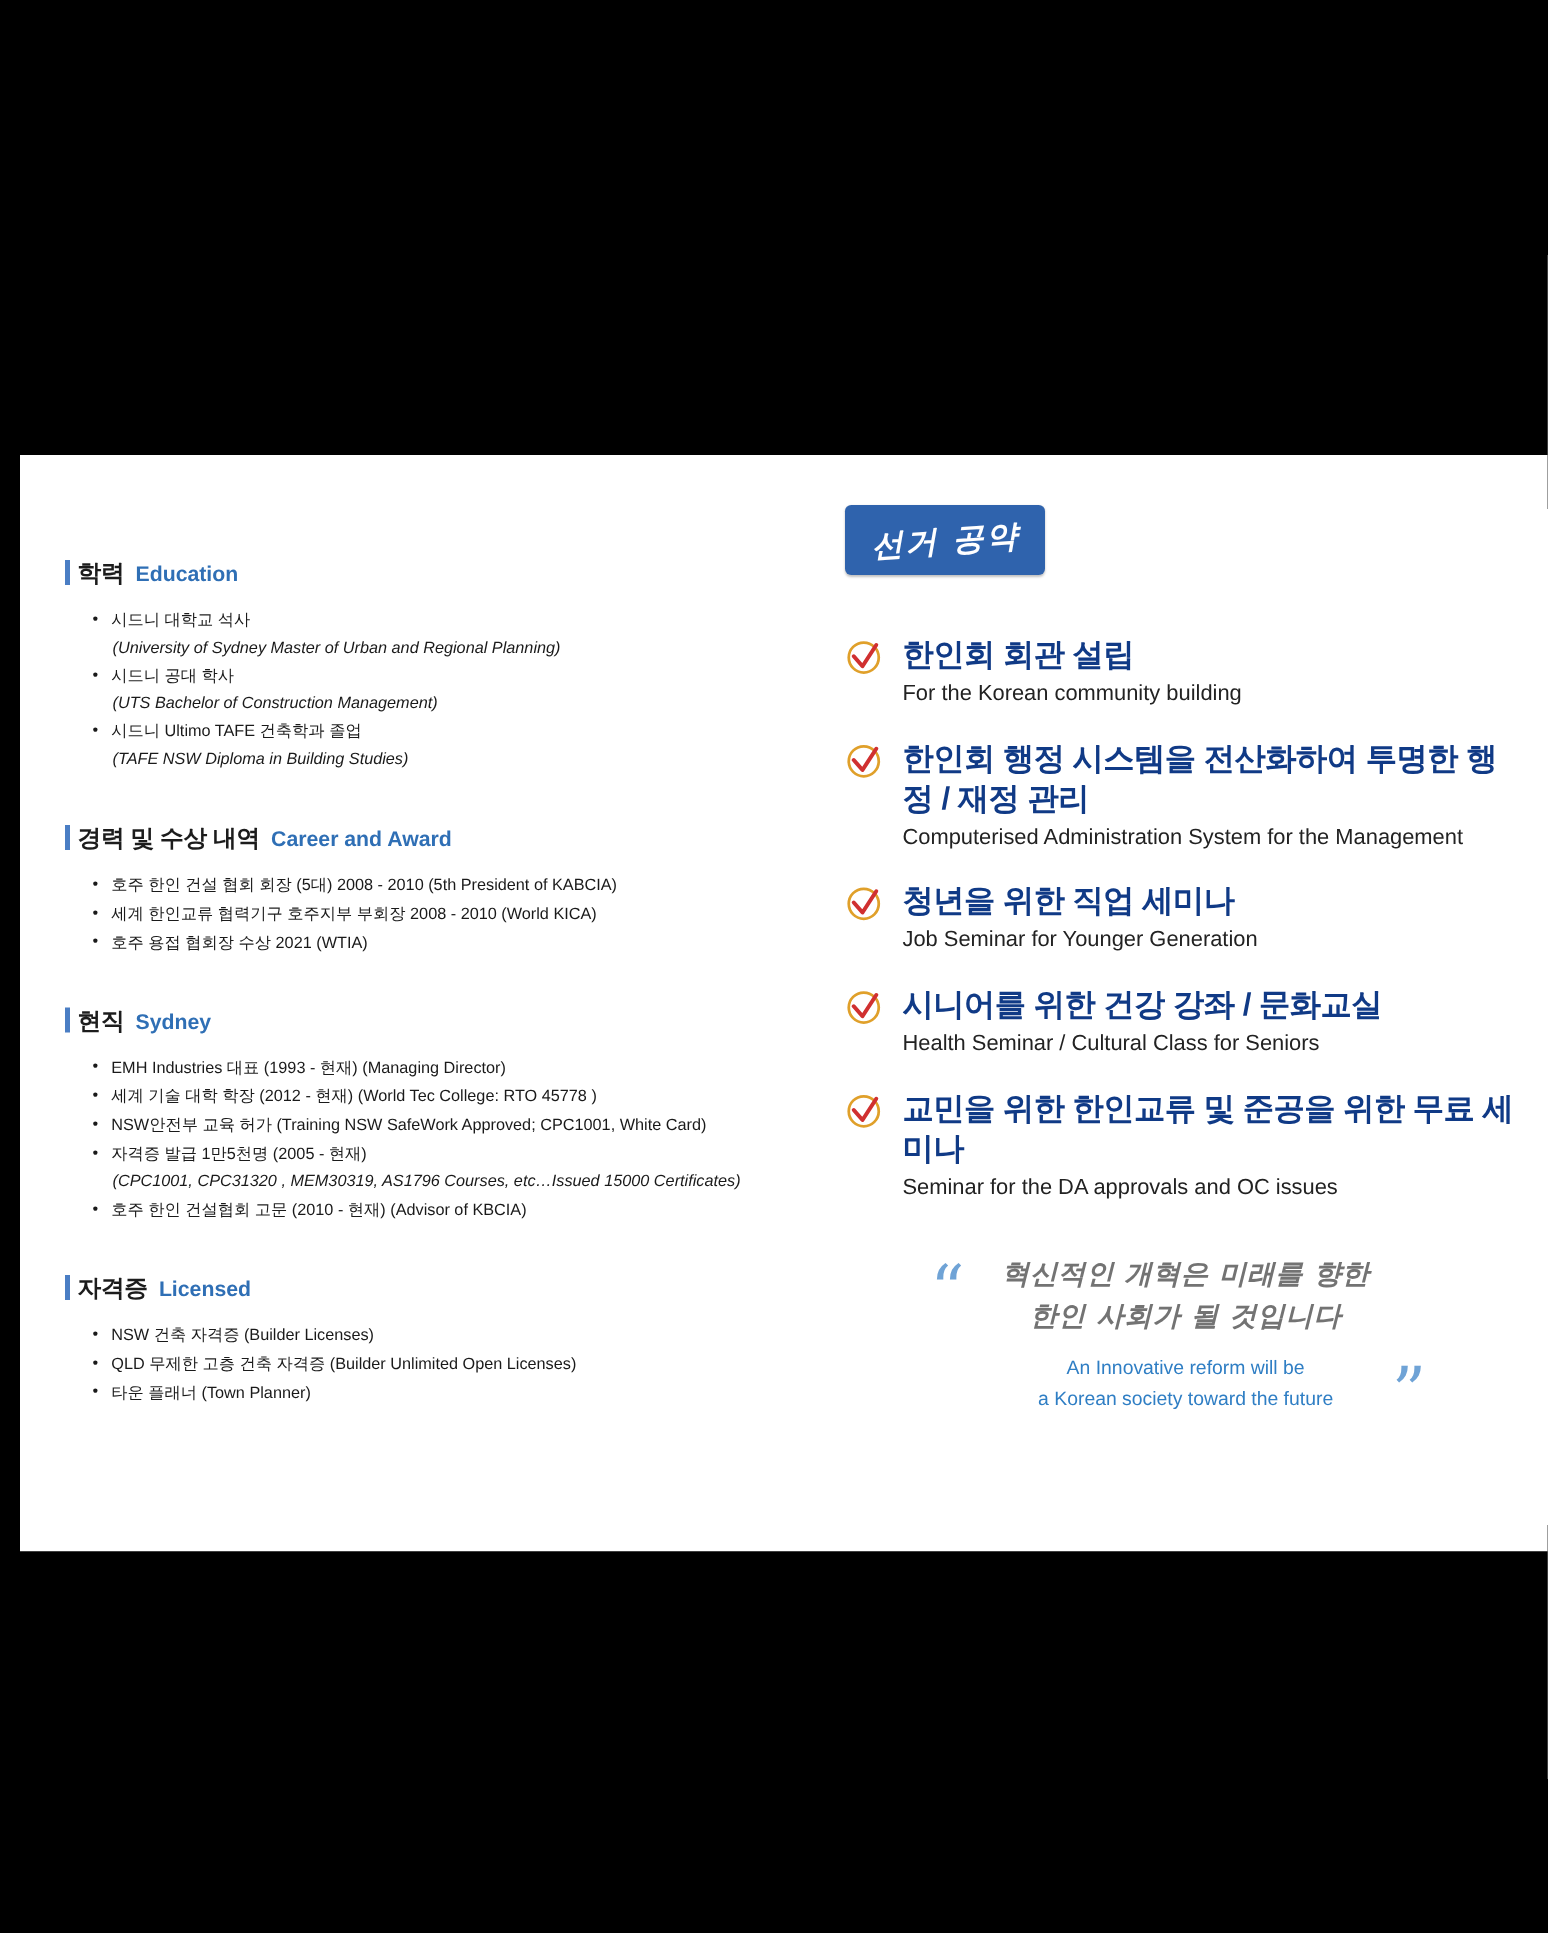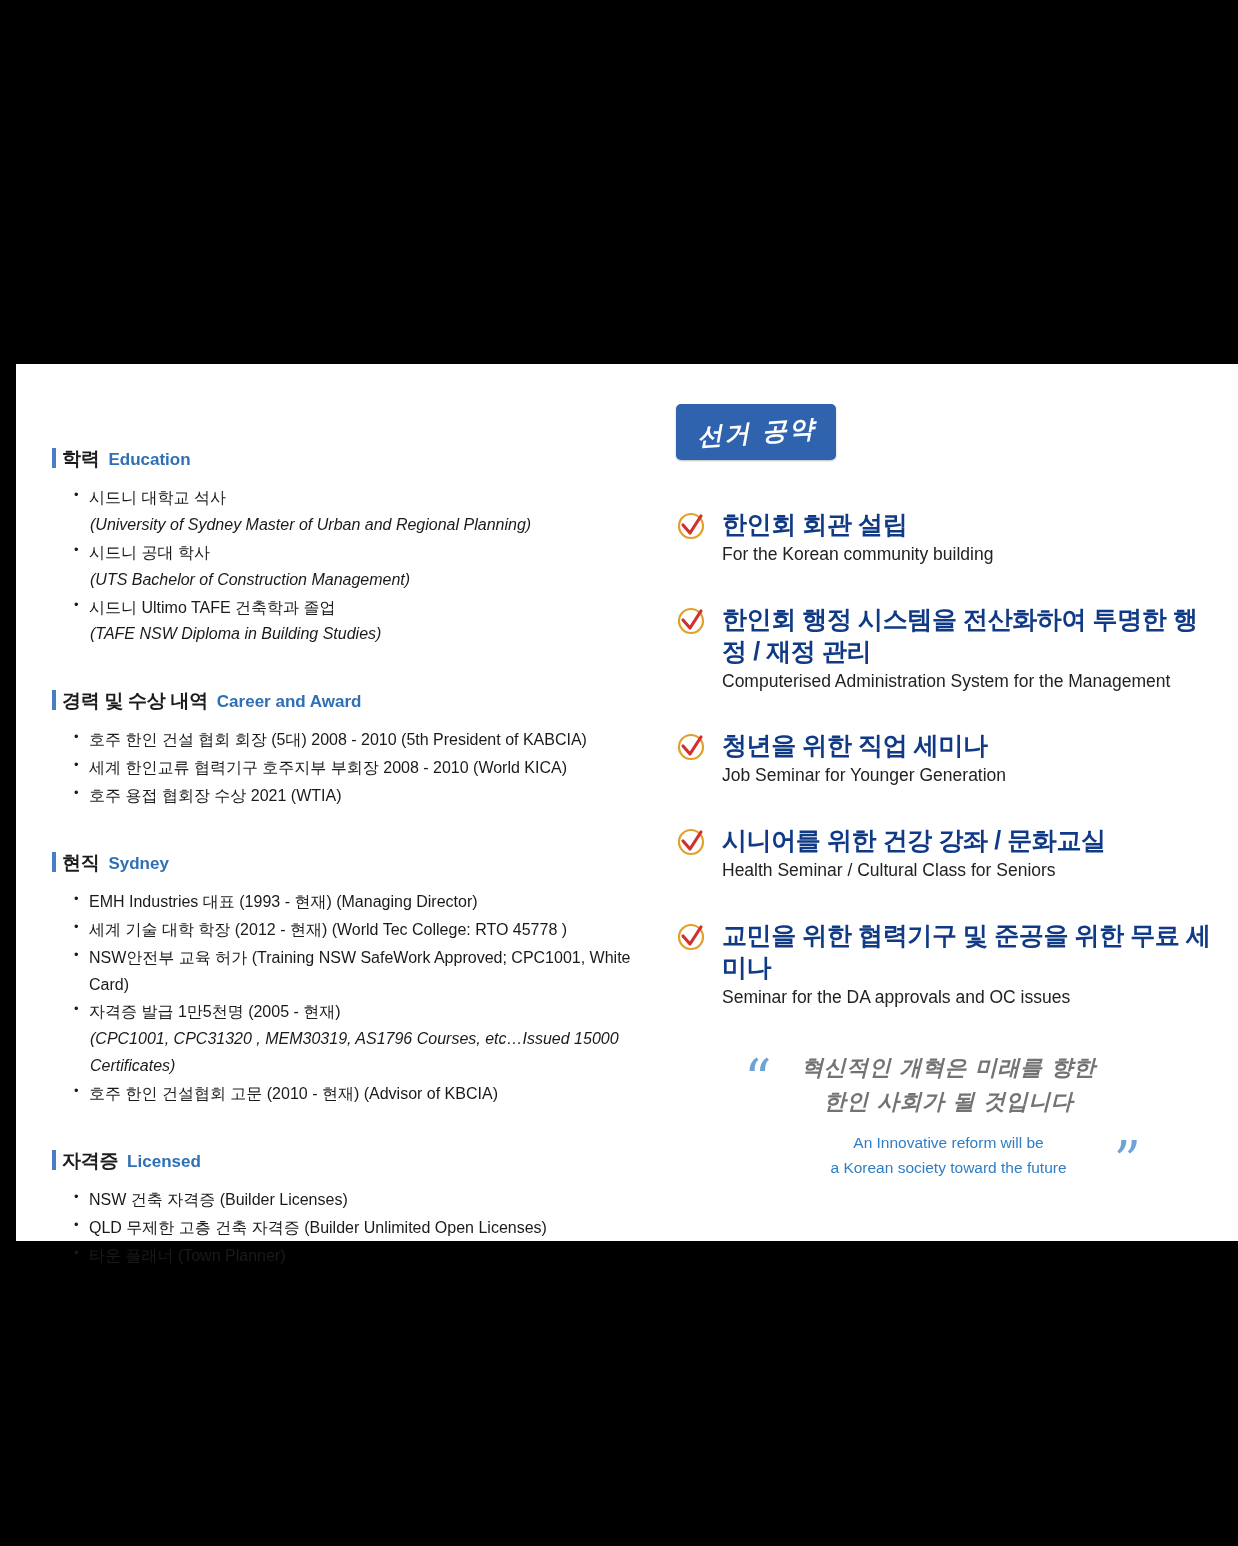--- a/index.html
+++ b/index.html
@@ -59,21 +59,21 @@
     font-weight: bold;
     color: #2f6fb5;
   }
   ul.items {
     list-style: none;
     margin: 0;
     padding: 0 0 0 22px;
   }
   ul.items > li {
     position: relative;
-    font-size: 16px;
+    font-size: 13px;
     color: #1a1a1a;
     line-height: 1.68;
     padding-left: 15px;
     margin-bottom: 1px;
   }
   ul.items > li::before {
     content: "\2022";
     position: absolute;
     left: 0;
     top: -1px;
@@ -113,21 +113,20 @@
     font-family: "DejaVu Sans", sans-serif;
   }
   .pledges {
     margin-top: 48px;
   }
   .pledge {
     display: flex;
     align-items: flex-start;
     gap: 16px;
     margin-bottom: 24px;
-    margin-top: 36px;
   }
   .check-icon {
     flex: 0 0 auto;
     width: 30px;
     height: 30px;
     margin-top: 3px;
     position: relative;
   }
   .check-icon svg { display: block; }
   .pledge-body { flex: 1 1 auto; }
@@ -331,21 +330,21 @@
       </div>
 
       <div class="pledge">
         <span class="check-icon">
           <svg width="30" height="30" viewBox="0 0 30 30">
             <circle cx="15" cy="15" r="12" fill="none" stroke="#e0a02a" stroke-width="2.2"></circle>
             <path d="M7 14 L14 22 L25 5" fill="none" stroke="#d03030" stroke-width="3.2" stroke-linecap="round" stroke-linejoin="round"></path>
           </svg>
         </span>
         <div class="pledge-body">
-          <div class="p-ko">교민을 위한 협력기구 및 준공을 위한 무료 세미나</div>
+          <div class="p-ko">교민을 위한 한인교류 및 준공을 위한 무료 세미나</div>
           <div class="p-en">Seminar for the DA approvals and OC issues</div>
         </div>
       </div>
 
     </div>
 
     <div class="quote-block">
       <span class="q-mark q-open">“</span>
       <span class="q-mark q-close">”</span>
       <div class="q-ko">

